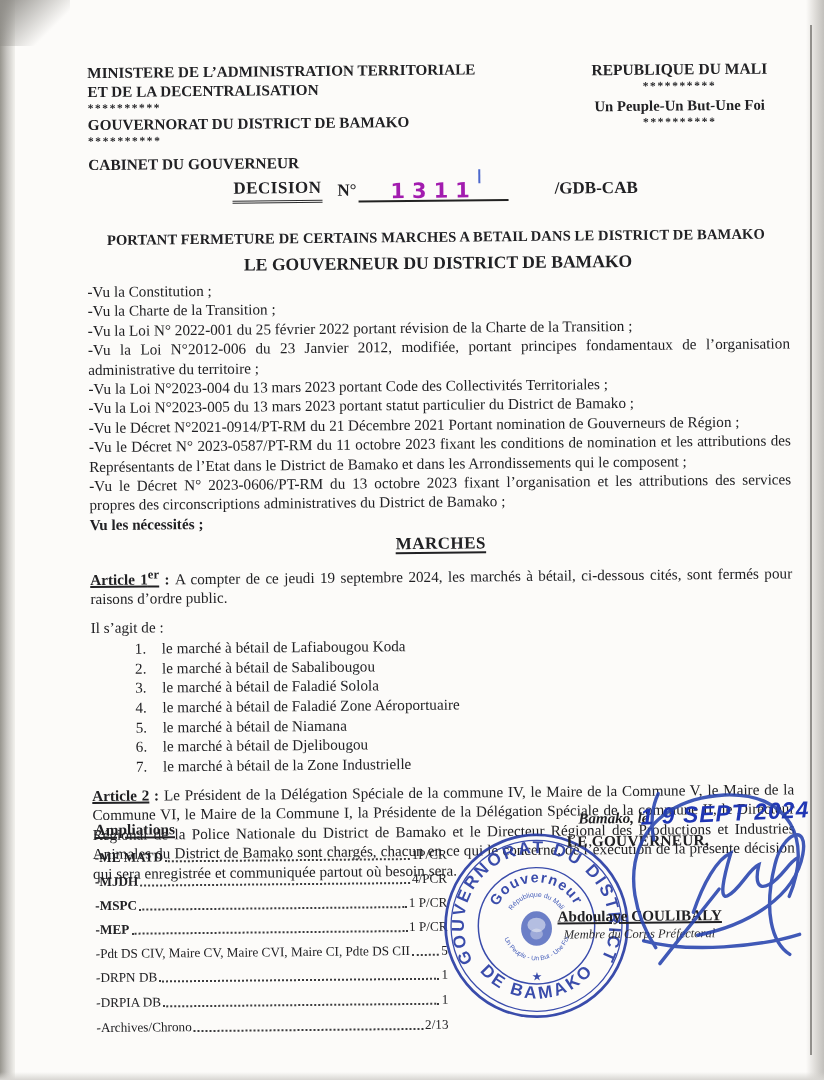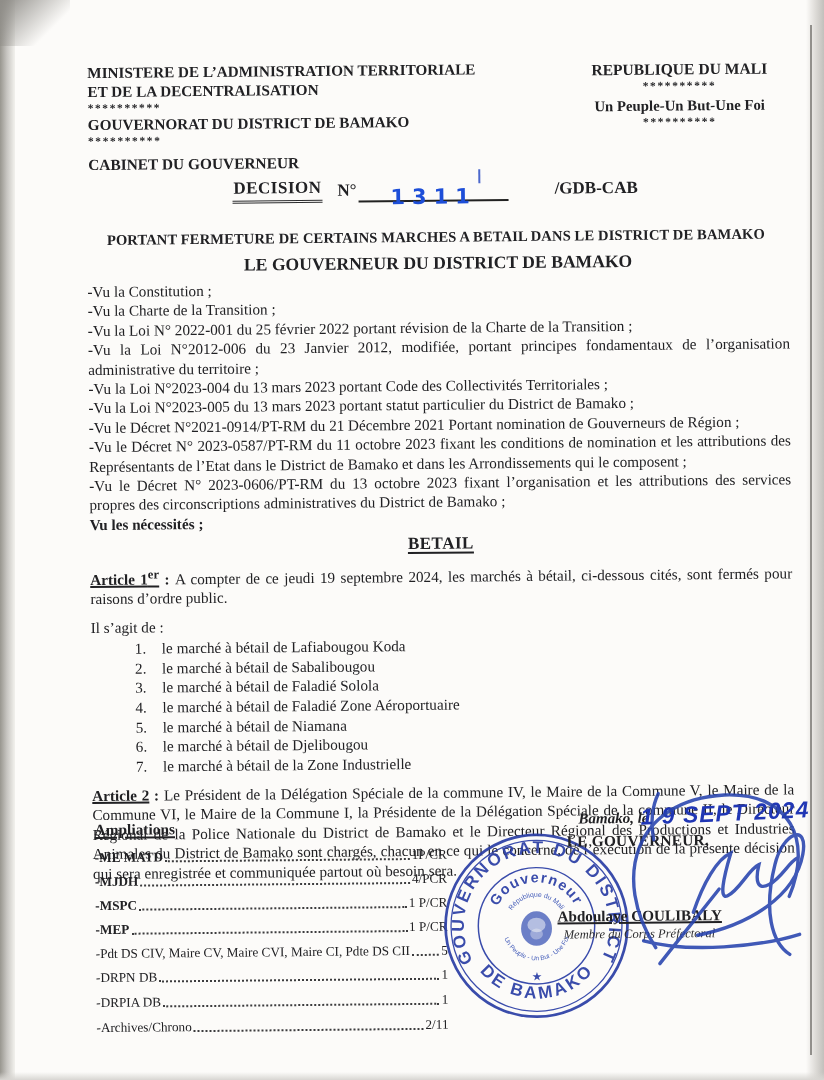--- a/index.html
+++ b/index.html
@@ -23,22 +23,22 @@
   .stars{font-size:11.5px;letter-spacing:1.6px;font-weight:bold;line-height:13px;margin-top:1px;}
   .hdr-right .republic{font-size:15.6px;}
   .hdr-right .motto{font-size:14.8px;margin-top:5px;}
   .cabinet{margin-top:7px;font-size:15.4px;}
 
   
   .decision-line{position:absolute;left:236px;top:176px;display:flex;align-items:flex-end;font-size:17px;font-weight:bold;}
   .decision-word{border-bottom:3px double #2c2c2e;padding:0 1px 2px;letter-spacing:.5px;}
   .decision-no{margin-left:15px;padding-bottom:2px;}
   .num-slot{width:150px;border-bottom:2.4px solid #222;text-align:center;margin:0 2px;position:relative;}
-  .num-blue{display:inline-block;color:#1d4ed8;font-family:"DejaVu Sans",sans-serif;font-size:21px;
-    letter-spacing:7px;font-weight:600;position:relative;top:9px;}
+  .num-blue{display:inline-block;color:#a21caf;font-family:"DejaVu Sans",sans-serif;font-size:21px;
+    letter-spacing:7px;font-weight:600;position:relative;top:3px;}
   .num-tick{position:absolute;right:28px;top:-6px;width:2px;height:14px;background:#2d4ec4;opacity:.85;}
   .decision-suffix{padding-bottom:2px;margin-left:44px;}
 
   .subject{position:absolute;left:86px;top:229px;width:706px;text-align:center;font-weight:bold;font-size:14.6px;letter-spacing:.1px;}
   .main-title{position:absolute;left:90px;top:253px;width:702px;text-align:center;font-weight:bold;font-size:17.6px;}
 
   
   .body-flow{position:absolute;left:90px;top:279px;width:702px;font-size:15.2px;line-height:19.4px;}
   .body-flow p{margin:0;text-align:justify;}
   .necessities{font-weight:bold;}
@@ -113,21 +113,21 @@
       <p>-Vu la Charte de la Transition ;</p>
       <p>-Vu la Loi N° 2022-001 du 25 février 2022 portant révision de la Charte de la Transition ;</p>
       <p>-Vu la Loi N°2012-006 du 23 Janvier 2012, modifiée, portant principes fondamentaux de l’organisation administrative du territoire ;</p>
       <p>-Vu la Loi N°2023-004 du 13 mars 2023 portant Code des Collectivités Territoriales ;</p>
       <p>-Vu la Loi N°2023-005 du 13 mars 2023 portant statut particulier du District de Bamako ;</p>
       <p>-Vu le Décret N°2021-0914/PT-RM du 21 Décembre 2021 Portant nomination de Gouverneurs de Région ;</p>
       <p>-Vu le Décret N° 2023-0587/PT-RM du 11 octobre 2023 fixant les conditions de nomination et les attributions des Représentants de l’Etat dans le District de Bamako et dans les Arrondissements qui le composent ;</p>
       <p>-Vu le Décret N° 2023-0606/PT-RM du 13 octobre 2023 fixant l’organisation et les attributions des services propres des circonscriptions administratives du District de Bamako ;</p>
       <p class="necessities">Vu les nécessités ;</p>
 
-      <p class="decide"><span>BETAIL</span></p>
+      <p class="decide"><span>MARCHES</span></p>
 
       <p class="article"><span class="art-label"><span>Article 1</span><sup>er</sup></span><span class="art-colon"> : </span><span>A compter de ce jeudi 19 septembre 2024, les marchés à bétail, ci-dessous cités, sont fermés pour raisons d’ordre public.</span></p>
 
       <p class="intro">Il s’agit de :</p>
 
       <div class="markets">
         <div class="market-row"><span class="mnum">1.</span><span>le marché à bétail de Lafiabougou Koda</span></div>
         <div class="market-row"><span class="mnum">2.</span><span>le marché à bétail de Sabalibougou</span></div>
         <div class="market-row"><span class="mnum">3.</span><span>le marché à bétail de Faladié Solola</span></div>
         <div class="market-row"><span class="mnum">4.</span><span>le marché à bétail de Faladié Zone Aéroportuaire</span></div>
@@ -172,21 +172,21 @@
           <span class="amp-value">1</span>
         </div>
       <div class="amp-row tight">
           <span class="amp-label">-DRPIA DB</span>
           <span class="amp-dots"></span>
           <span class="amp-value">1</span>
         </div>
       <div class="amp-row tight">
           <span class="amp-label">-Archives/Chrono</span>
           <span class="amp-dots"></span>
-          <span class="amp-value">2/11</span>
+          <span class="amp-value">2/13</span>
         </div>
     </div>
 
     <svg class="stamp-svg" width="200" height="200" viewBox="0 0 220 220">
       <g fill="none" stroke="#2c3fa6">
         <circle cx="110" cy="110" r="100" stroke-width="3"></circle>
         <circle cx="110" cy="110" r="94" stroke-width="1.4"></circle>
         <circle cx="110" cy="110" r="64" stroke-width="1.6"></circle>
       </g>
       <defs>

